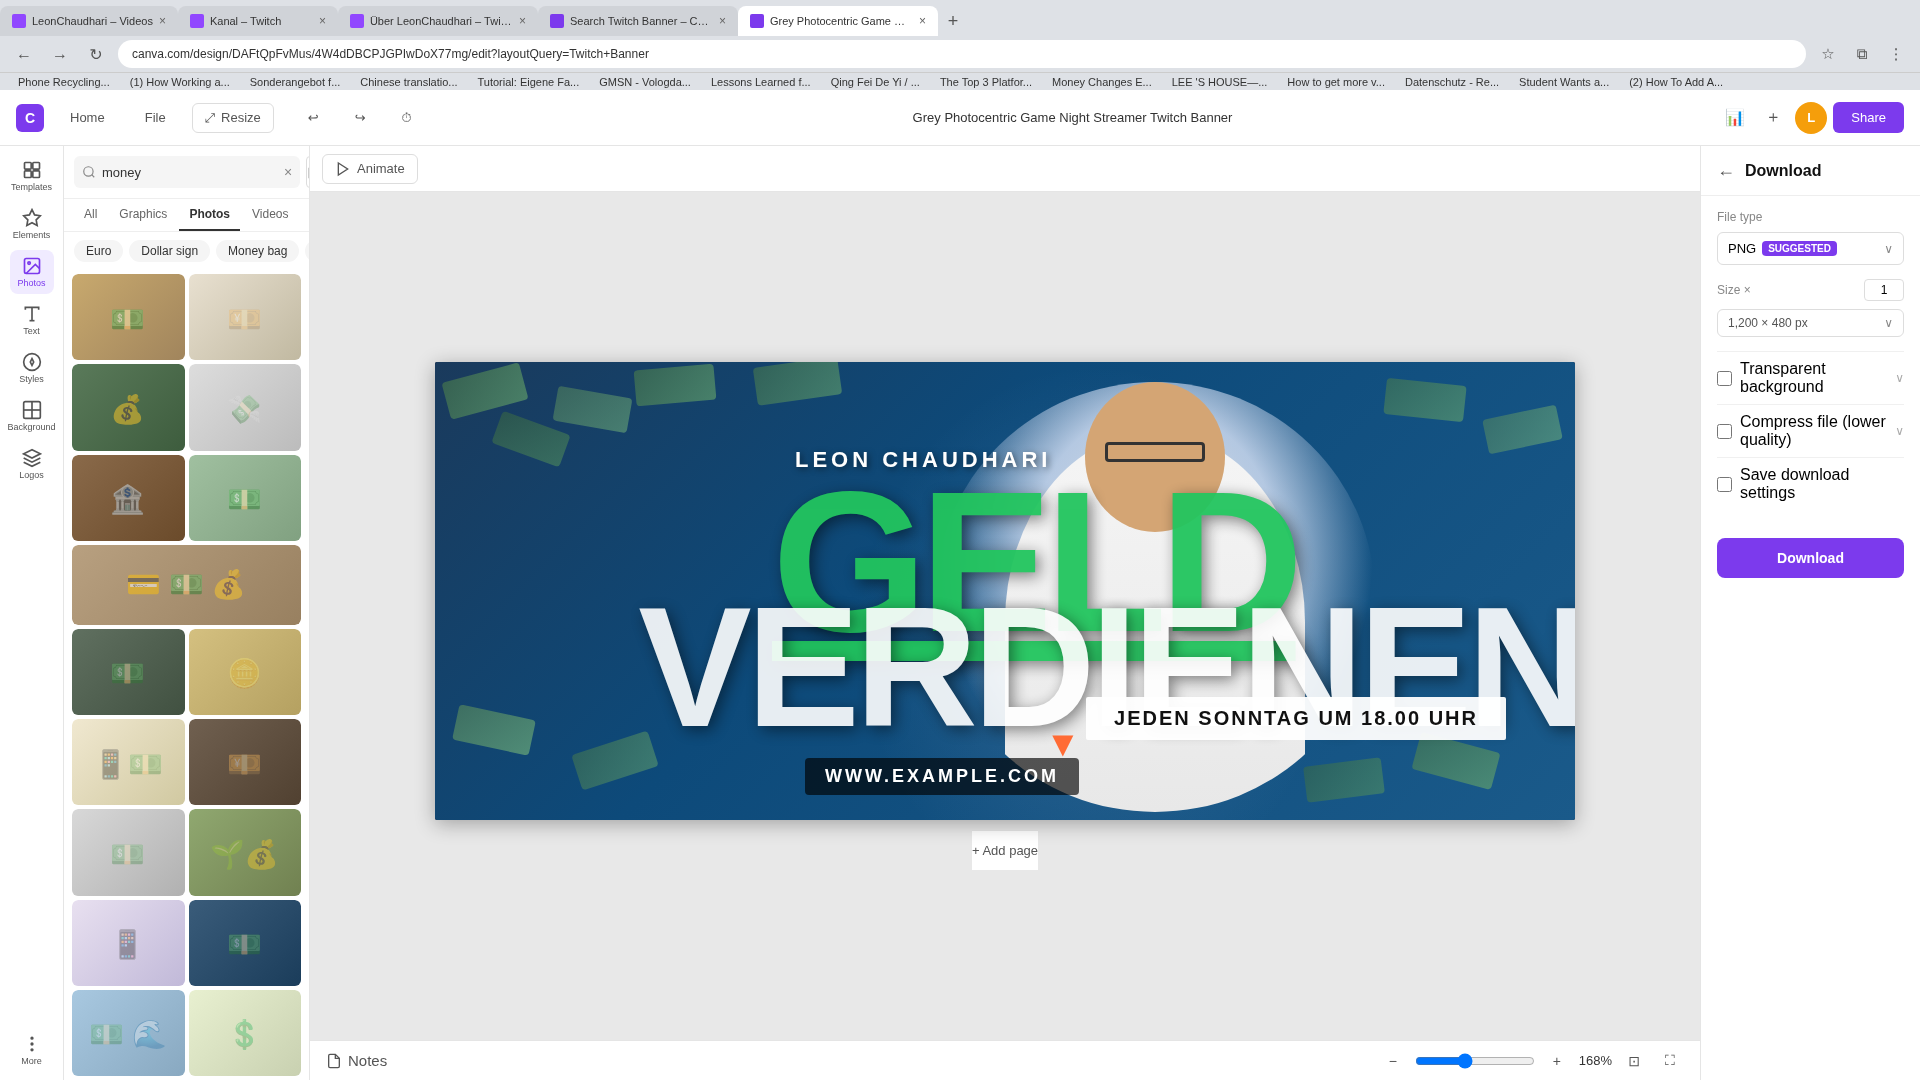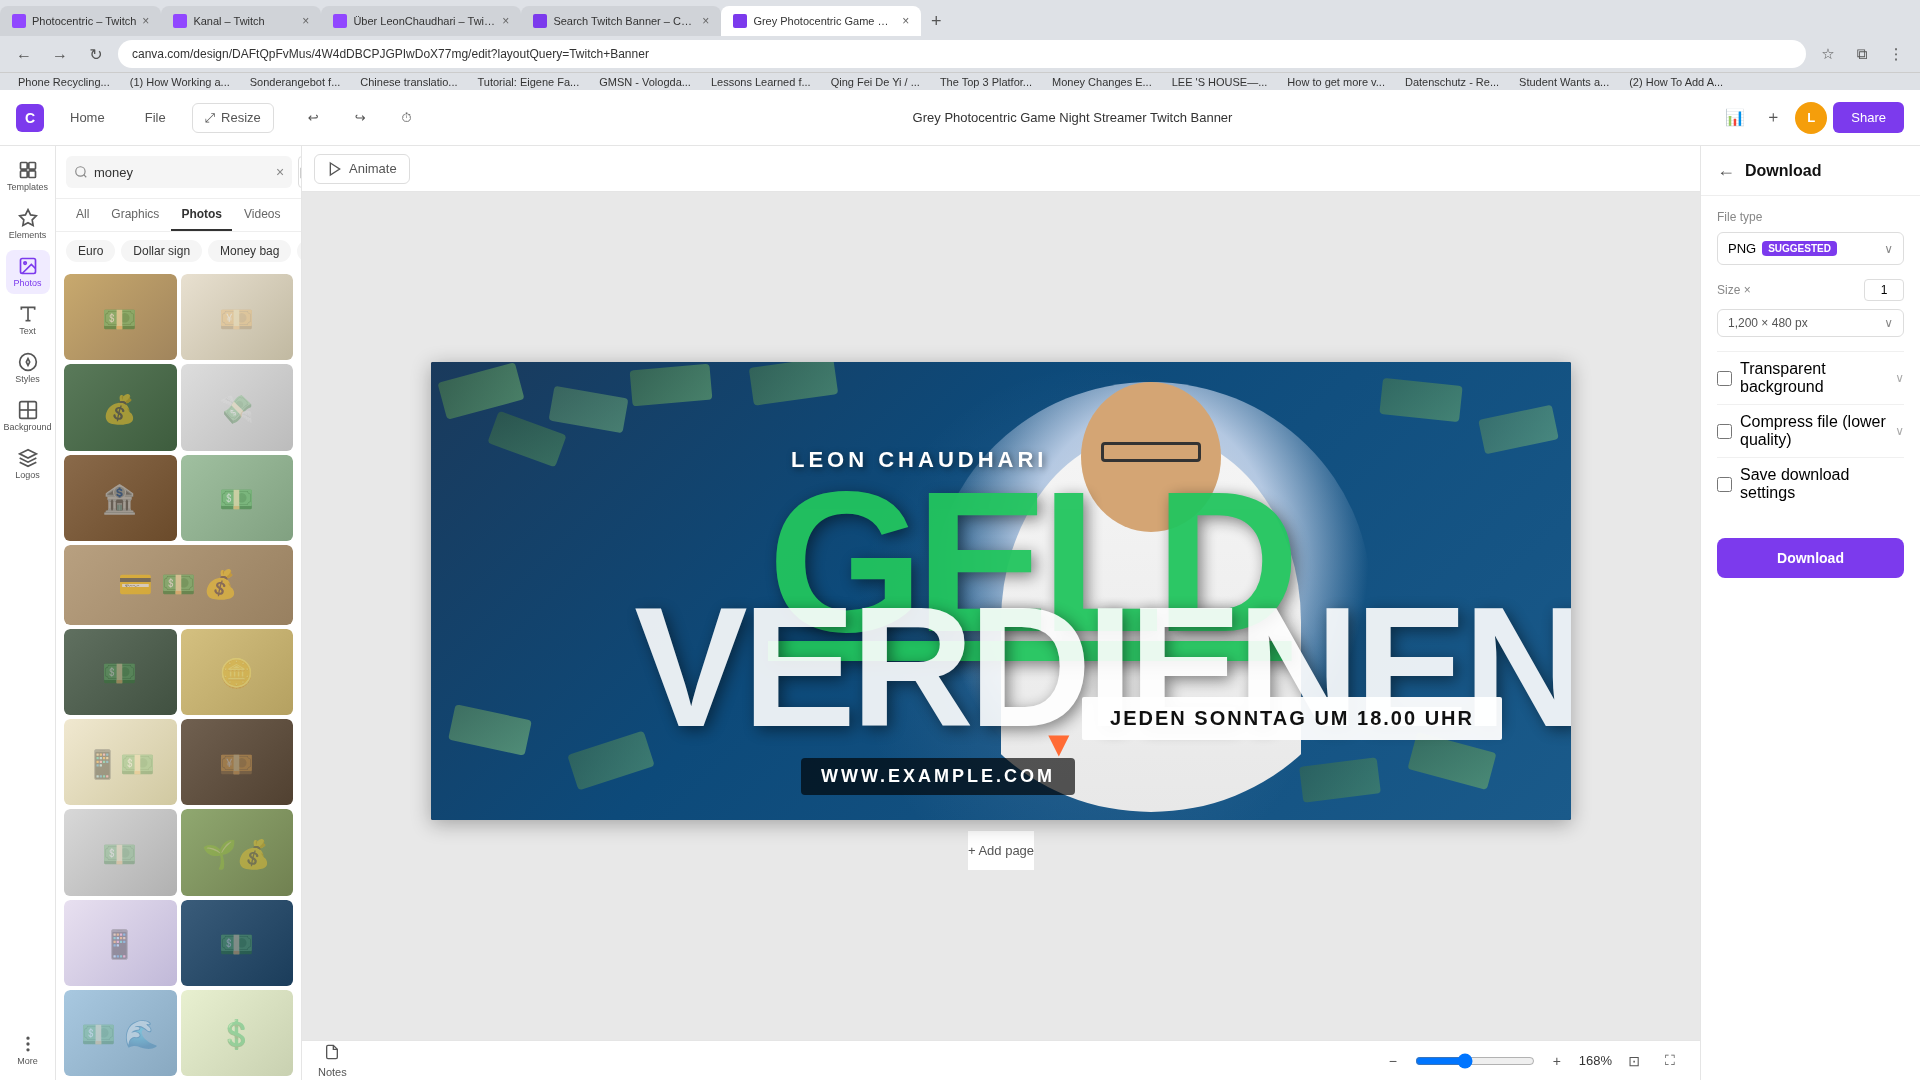--- a/index.html
+++ b/index.html
@@ -37,21 +37,21 @@
     .header-actions { display: flex; gap: 6px; margin-left: auto; align-items: center; }
     .doc-title { font-size: 13px; color: #333; font-weight: 500; flex: 1; text-align: center; }
     .share-btn { background: #7c3aed; color: white; border: none; border-radius: 6px; padding: 8px 18px; font-size: 13px; cursor: pointer; font-weight: 400; }
     .avatar { width: 32px; height: 32px; background: #f59e0b; border-radius: 50%; display: flex; align-items: center; justify-content: center; font-size: 13px; font-weight: bold; color: white; }
     .header-icon-btn { width: 32px; height: 32px; display: flex; align-items: center; justify-content: center; font-size: 16px; color: #555; cursor: pointer; border-radius: 4px; }
 
     
     .main-area { display: flex; flex: 1; overflow: hidden; }
 
     
-    .left-sidebar { width: 56px; background: #fff; border-right: 1px solid #e5e5e5; display: flex; flex-direction: column; align-items: center; padding: 8px 8px; gap: 4px; }
+    .left-sidebar { width: 64px; background: #fff; border-right: 1px solid #e5e5e5; display: flex; flex-direction: column; align-items: center; padding: 8px 8px; gap: 4px; }
     .sidebar-icon { width: 44px; height: 44px; display: flex; flex-direction: column; align-items: center; justify-content: center; gap: 2px; cursor: pointer; border-radius: 8px; font-size: 10px; color: #555; }
     .sidebar-icon.active { background: #f0ebff; color: #7c3aed; }
     .sidebar-icon svg { width: 20px; height: 20px; }
     .sidebar-icon-label { font-size: 9px; }
 
     
     .content-panel { width: 246px; background: #fff; border-right: 1px solid #e5e5e5; display: flex; flex-direction: column; overflow: hidden; }
     .search-bar { padding: 10px; display: flex; align-items: center; gap: 6px; border-bottom: 1px solid #eee; }
     .search-input-wrap { flex: 1; display: flex; align-items: center; background: #f5f5f5; border-radius: 6px; padding: 0 8px; gap: 6px; }
     .search-input { border: none; background: transparent; font-size: 13px; color: #333; outline: none; flex: 1; height: 32px; }
@@ -74,21 +74,21 @@
     .animate-btn { display: flex; align-items: center; gap: 6px; padding: 6px 12px; font-size: 13px; color: #555; border: 1px solid #ddd; border-radius: 6px; cursor: pointer; background: #fff; }
     .canvas-wrapper { flex: 1; display: flex; align-items: center; justify-content: center; overflow: auto; padding: 20px; position: relative; }
     .canvas-content { background: #1a1a2e; position: relative; border-radius: 2px; box-shadow: 0 4px 20px rgba(0,0,0,0.3); overflow: hidden; width: 1140px; height: 458px; }
 
     
     .design-bg { position: absolute; inset: 0; background: linear-gradient(135deg, #1a3a5c 0%, #0d4a7a 40%, #1a5a8a 100%); }
 
     .add-page-btn { height: 40px; display: flex; align-items: center; justify-content: center; gap: 6px; font-size: 13px; color: #555; cursor: pointer; background: #fff; border-top: 1px solid #e5e5e5; }
 
     .canvas-footer { height: 40px; background: #fff; border-top: 1px solid #e5e5e5; display: flex; align-items: center; padding: 0 16px; gap: 12px; }
-    .notes-btn { display: flex; align-items: center; gap: 6px; font-size: 11px; color: #555; cursor: pointer; flex-direction: column; }
+    .notes-btn { display: flex; align-items: center; gap: 6px; font-size: 15px; color: #555; cursor: pointer; }
     .zoom-controls { margin-left: auto; display: flex; align-items: center; gap: 8px; font-size: 13px; color: #333; }
     .zoom-slider { width: 120px; }
     .zoom-btn { width: 28px; height: 28px; display: flex; align-items: center; justify-content: center; font-size: 14px; color: #555; cursor: pointer; border-radius: 4px; }
 
     
     .download-panel { width: 220px; background: #fff; border-left: 1px solid #e5e5e5; display: flex; flex-direction: column; overflow-y: auto; }
     .download-header { display: flex; align-items: center; padding: 14px 16px; gap: 10px; border-bottom: 1px solid #eee; }
     .download-back { font-size: 18px; color: #555; cursor: pointer; }
     .download-title { font-size: 16px; font-weight: 600; color: #111; }
     .download-section { padding: 14px 16px; }
@@ -107,21 +107,21 @@
     .download-btn { margin: 14px 16px; background: #7c3aed; color: white; border: none; border-radius: 8px; padding: 12px; font-size: 14px; font-weight: 600; cursor: pointer; width: calc(100% - 32px); }
   </style>
 </head>
 <body>
 
 <div class="browser-chrome">
 
   <div class="browser-tabs">
     <div class="browser-tab inactive">
       <div class="tab-favicon" style="background:#9147ff;"></div>
-      <span class="tab-label">Photocentric – Twitch</span>
+      <span class="tab-label">LeonChaudhari – Videos</span>
       <span class="tab-close">×</span>
     </div>
     <div class="browser-tab inactive">
       <div class="tab-favicon" style="background:#9147ff;"></div>
       <span class="tab-label">Kanal – Twitch</span>
       <span class="tab-close">×</span>
     </div>
     <div class="browser-tab inactive">
       <div class="tab-favicon" style="background:#9147ff;"></div>
       <span class="tab-label">Über LeonChaudhari – Twitch</span>

